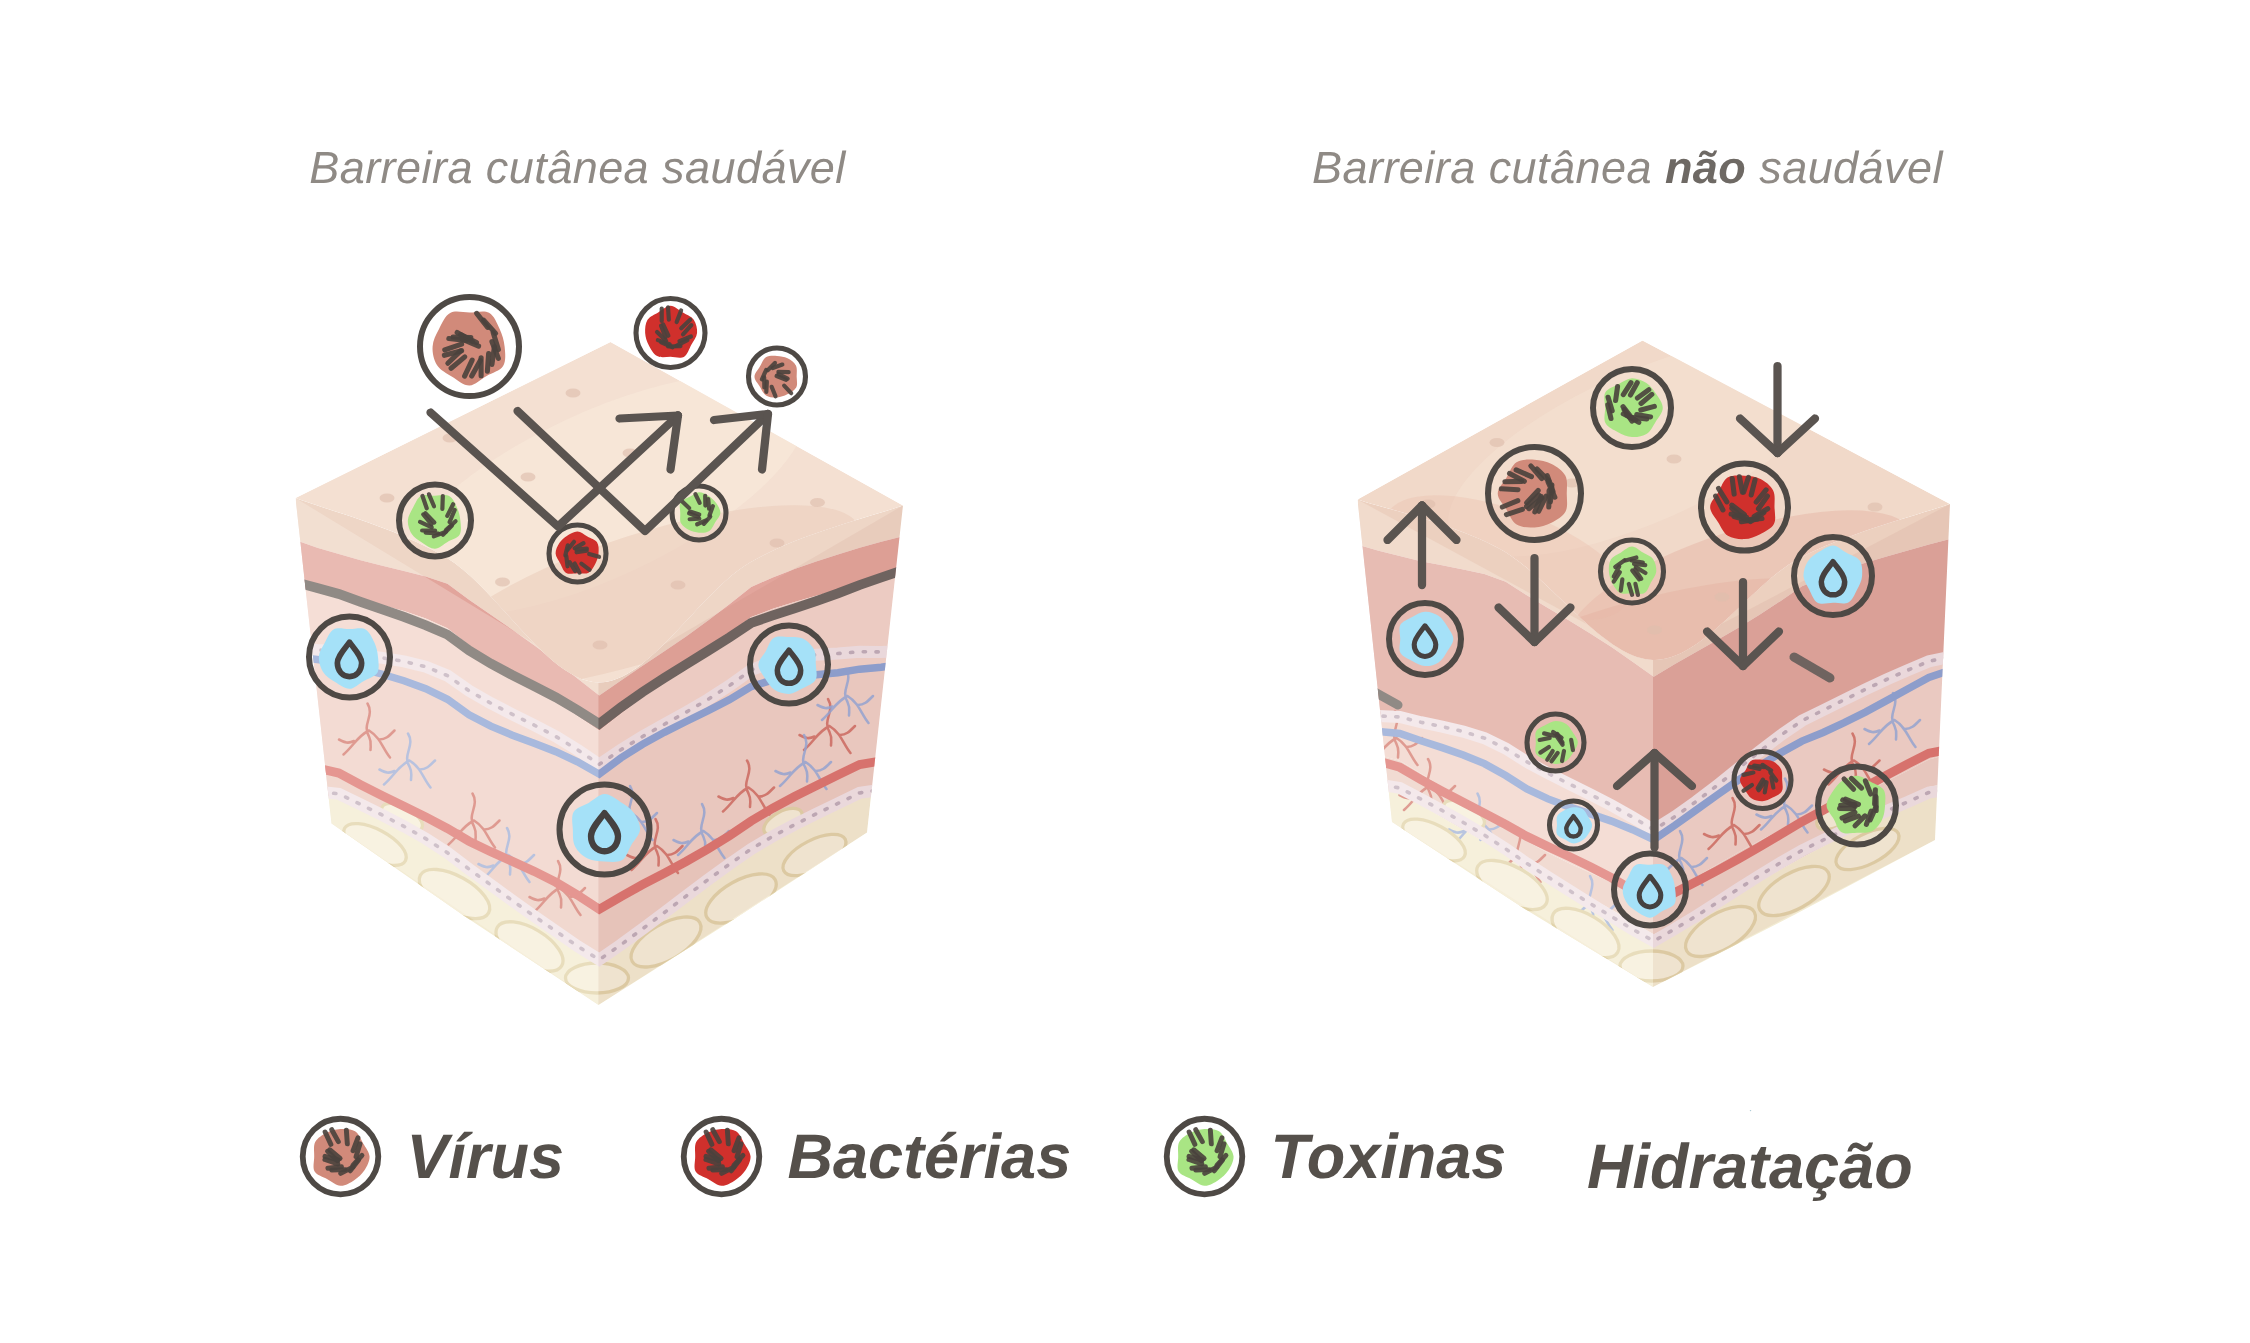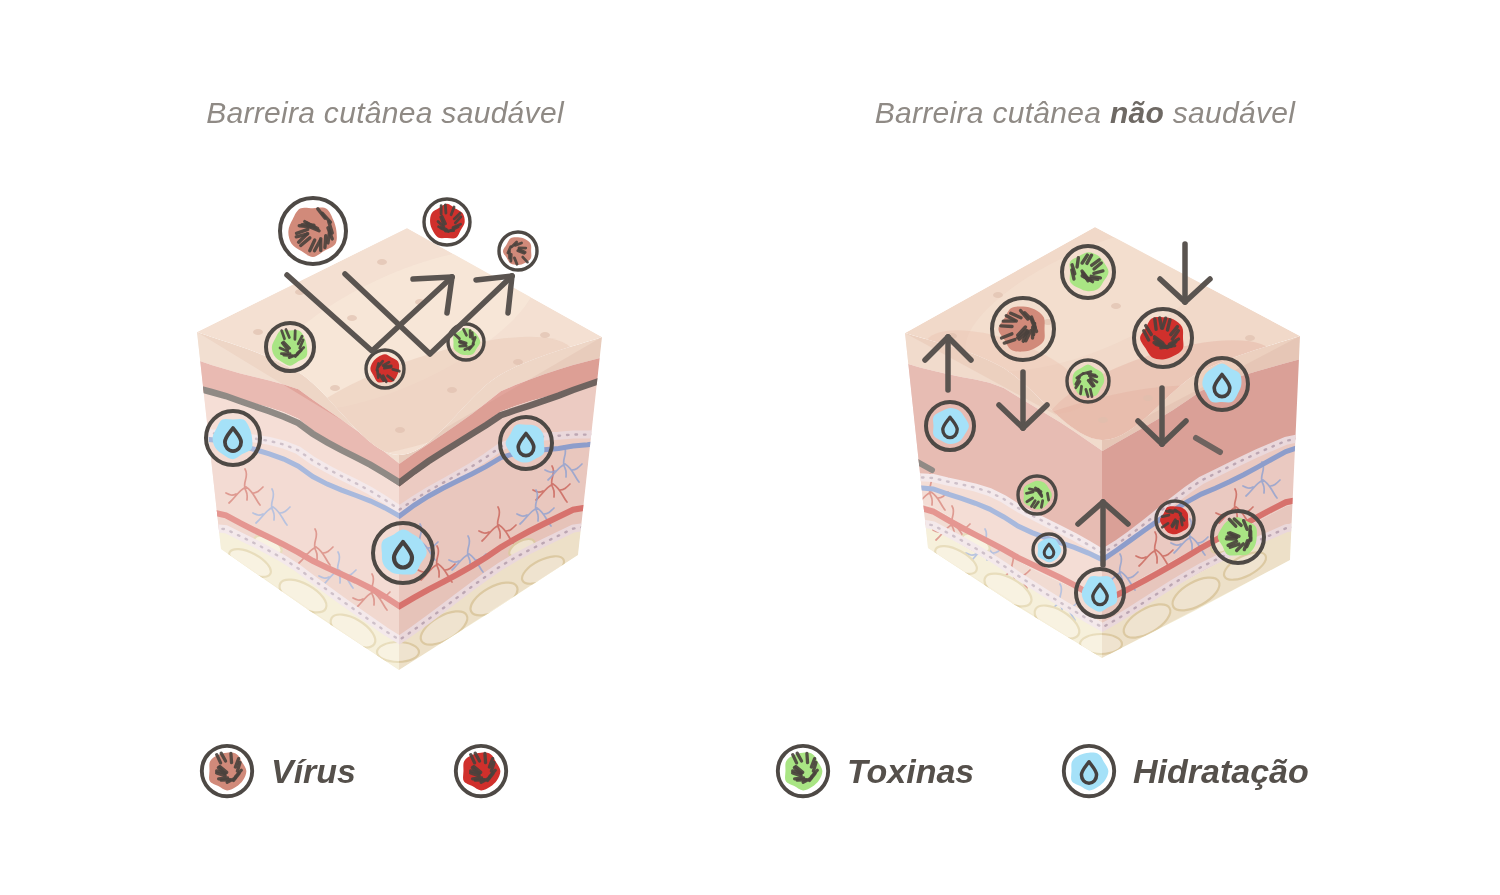--- a/index.html
+++ b/index.html
@@ -6,22 +6,22 @@
   .stage{position:relative;width:1500px;height:895px;background:#fff;overflow:hidden;
          font-family:"Liberation Sans",sans-serif;}
   #diagram{position:absolute;left:0;top:0;}
   .panel-title{position:absolute;top:96px;width:600px;text-align:center;
     font-style:italic;font-size:30px;color:#8f8a85;letter-spacing:0.3px;}
   .panel-title .strong{font-weight:bold;color:#6e6964;}
   .panel-title span{white-space:pre;}
   .title-left{left:85px;}
   .title-right{left:785px;}
   .legend-item{position:absolute;top:740px;display:flex;align-items:center;gap:13px;height:62px;}
-  .legend-item .label{font-size:34px;font-weight:bold;font-style:italic;color:#55504b;}
-  .li-virus{left:196px;} .li-bacteria{left:450px;} .li-toxin{left:772px;text-align:center;} .li-hydration{left:1058px;}
+  .legend-item .label{font-size:42px;font-weight:bold;font-style:italic;color:#55504b;}
+  .li-virus{left:196px;} .li-bacteria{left:450px;} .li-toxin{left:772px;text-align:center;} .li-hydration{left:1058px;flex-direction:column;}
 </style>
 </head>
 <body>
 
 <div class="stage">
 
   <svg id="diagram" width="1500" height="895" viewBox="0 0 1500 895">
       <defs>
         <clipPath id="healthy-clip">
           <path d="M197,332C213.8,338.7,264.3,351.5,298,372C331.7,392.5,365.3,454.5,399,455C432.7,455.5,466.2,394.7,500,375C533.8,355.3,585.0,343.3,602,337L578,555L489,613L399,670L310,611L221,549Z"></path>
@@ -491,20 +491,21 @@
           <line x1="31.627872617639433" y1="41.45911540759453" x2="40.98787261763943" y2="41.45911540759453" stroke="#4a423d" stroke-width="3.4" stroke-linecap="round" opacity="0.9" transform="rotate(153 36.30787261763943 41.45911540759453)"></line>
           <line x1="23.464836656620804" y1="30.366192565855666" x2="32.8248366566208" y2="30.366192565855666" stroke="#4a423d" stroke-width="3.4" stroke-linecap="round" opacity="0.9" transform="rotate(40 28.144836656620804 30.366192565855666)"></line>
           <line x1="39.38364512853822" y1="27.708995257437238" x2="48.74364512853822" y2="27.708995257437238" stroke="#4a423d" stroke-width="3.4" stroke-linecap="round" opacity="0.9" transform="rotate(107 44.06364512853822 27.708995257437238)"></line>
           <line x1="23.31355626388712" y1="39.57572732015625" x2="32.67355626388712" y2="39.57572732015625" stroke="#4a423d" stroke-width="3.4" stroke-linecap="round" opacity="0.9" transform="rotate(174 27.99355626388712 39.57572732015625)"></line>
           <line x1="23.563607722728452" y1="17.656172154851596" x2="32.92360772272845" y2="17.656172154851596" stroke="#4a423d" stroke-width="3.4" stroke-linecap="round" opacity="0.9" transform="rotate(61 28.243607722728452 17.656172154851596)"></line>
           <line x1="36.882553588831854" y1="38.157306992892195" x2="46.24255358883185" y2="38.157306992892195" stroke="#4a423d" stroke-width="3.4" stroke-linecap="round" opacity="0.9" transform="rotate(128 41.562553588831854 38.157306992892195)"></line>
           <line x1="21.177117680247832" y1="33.057751247541965" x2="30.53711768024783" y2="33.057751247541965" stroke="#4a423d" stroke-width="3.4" stroke-linecap="round" opacity="0.9" transform="rotate(15 25.857117680247832 33.057751247541965)"></line>
           <circle cx="32" cy="32" r="26" fill="none" stroke="#4e4945" stroke-width="4"></circle>
         </g>
       </svg>
+    <span class="label">Bactérias</span>
   </div>
   <div class="legend-item li-toxin">
     <svg width="62" height="62" viewBox="0 0 64 64">
         <g>
           <path d="M52.0,32.0C52.1,35.1,50.3,38.8,48.5,41.5C46.7,44.2,44.2,46.5,41.4,48.3C38.7,50.1,35.1,52.3,32.0,52.1C28.9,52.0,26.0,49.2,23.0,47.6C20.0,45.9,15.7,44.9,14.2,42.3C12.7,39.7,13.9,35.4,13.9,32.0C14.0,28.6,13.2,24.7,14.6,22.0C16.1,19.2,19.6,17.0,22.5,15.6C25.4,14.1,28.7,13.3,32.0,13.1C35.3,12.9,39.4,12.9,42.0,14.6C44.6,16.2,46.0,20.1,47.6,23.0C49.3,25.9,51.8,28.9,52.0,32.0Z" fill="#a9e584"></path>
           <line x1="21.77979889908178" y1="31.67604308714811" x2="31.13979889908178" y2="31.67604308714811" stroke="#4a423d" stroke-width="3.4" stroke-linecap="round" opacity="0.9" transform="rotate(44 26.45979889908178 31.67604308714811)"></line>
           <line x1="37.63598483717201" y1="23.586209087977213" x2="46.99598483717201" y2="23.586209087977213" stroke="#4a423d" stroke-width="3.4" stroke-linecap="round" opacity="0.9" transform="rotate(111 42.31598483717201 23.586209087977213)"></line>
           <line x1="25.983554870141155" y1="41.21543897157789" x2="35.343554870141155" y2="41.21543897157789" stroke="#4a423d" stroke-width="3.4" stroke-linecap="round" opacity="0.9" transform="rotate(178 30.663554870141155 41.21543897157789)"></line>
           <line x1="18.716806134016082" y1="19.386194044607446" x2="28.07680613401608" y2="19.386194044607446" stroke="#4a423d" stroke-width="3.4" stroke-linecap="round" opacity="0.9" transform="rotate(65 23.39680613401608 19.386194044607446)"></line>
           <line x1="38.94896696157522" y1="34.71829967711285" x2="48.30896696157522" y2="34.71829967711285" stroke="#4a423d" stroke-width="3.4" stroke-linecap="round" opacity="0.9" transform="rotate(132 43.62896696157522 34.71829967711285)"></line>

